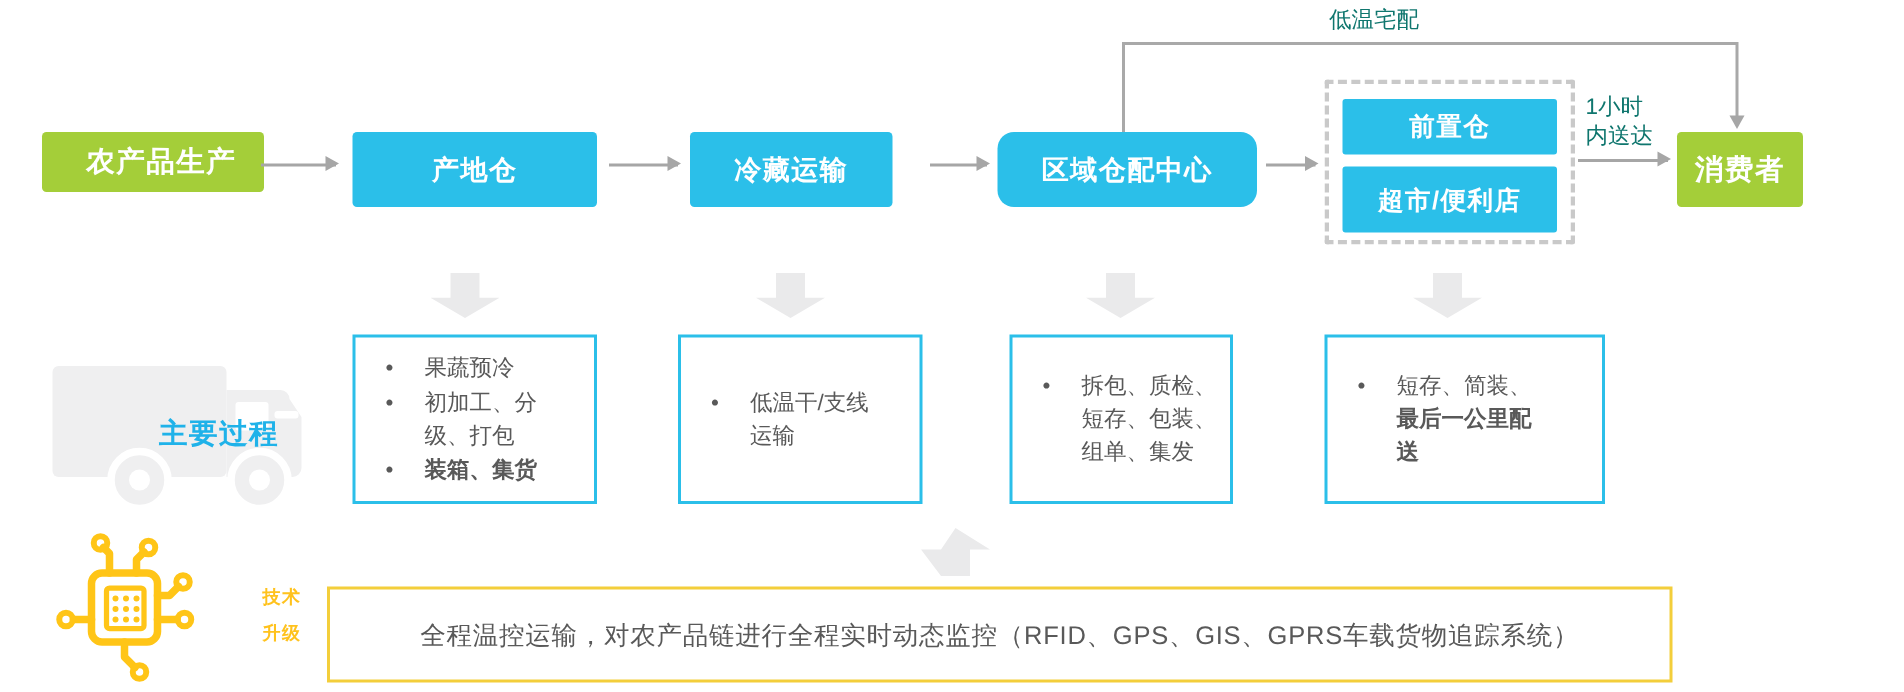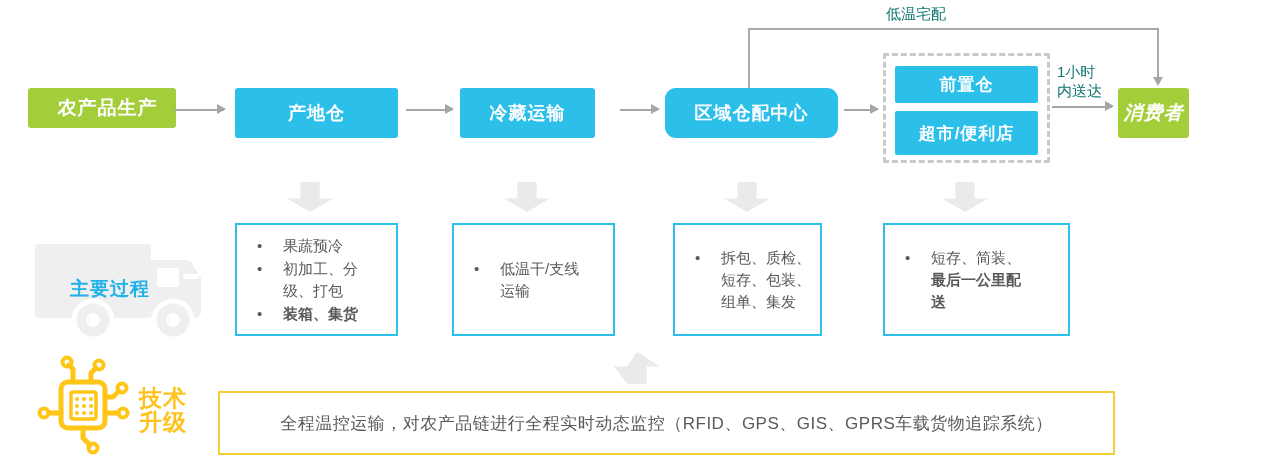--- a/index.html
+++ b/index.html
@@ -33,23 +33,23 @@
   
   .pbox{position:absolute;top:223px;height:113px;border:2px solid #2BBFE9;background:#ffffff;
         box-sizing:border-box;display:flex;align-items:center;}
   .pbox ul{list-style:none;margin:0;padding:0 6px 0 46px;}
   .pbox li{position:relative;font-size:15px;line-height:22px;color:#595959;
            white-space:pre-line;margin:1px 0;}
   .pbox li::before{content:"\2022";position:absolute;left:-26px;top:0;color:#595959;}
 
   
   .small-note{position:absolute;font-size:15px;color:#0f766e;line-height:19px;}
-  .section-label{position:absolute;font-weight:700;letter-spacing:1px;}
+  .section-label{position:absolute;font-weight:700;letter-spacing:1px;margin-left:36px;}
   .section-label.cyan{color:#1FB2E9;font-size:19px;}
-  .section-label.yellow{color:#FFC21D;font-size:23px;line-height:24px;}
+  .section-label.yellow{color:#FFC21D;font-size:12px;line-height:24px;}
 
   
   .tech-note{position:absolute;left:218px;top:391px;width:897px;height:64px;box-sizing:border-box;
              border:2px solid #F3CE3B;background:#ffffff;display:flex;align-items:center;justify-content:center;
              font-size:17px;color:#595959;letter-spacing:0.5px;}
 
   .icon-wrap{position:absolute;}
 </style>
 </head>
 <body>
@@ -87,21 +87,21 @@
   <div class="node cyan small" style="left:895px;top:111px;width:143px;height:44px;">
     <span>超市/便利店</span>
   </div>
 
   <div class="small-note" style="left:1057px;top:62px;">
     <div>1小时</div>
     <div>内送达</div>
   </div>
   <div class="harrow" style="left:1052px;top:106px;width:60px;"></div>
 
-  <div class="node green" style="left:1118px;top:88px;width:71px;height:50px;font-style:italic;">
+  <div class="node green" style="left:1118px;top:88px;width:84px;height:50px;">
     <span>消费者</span>
   </div>
 
   <div class="small-note" style="left:886px;top:4px;">低温宅配</div>
   <div class="cline" style="left:748px;top:28px;width:1.5px;height:60px;"></div>
   <div class="cline" style="left:748px;top:28px;width:410px;height:1.5px;"></div>
   <div class="cline" style="left:1157px;top:28px;width:1.5px;height:50px;"></div>
   <div class="head-down" style="left:1153px;top:77px;"></div>
 
   <div class="barrow down" style="left:287px;top:182px;width:46px;height:30px;"></div>

